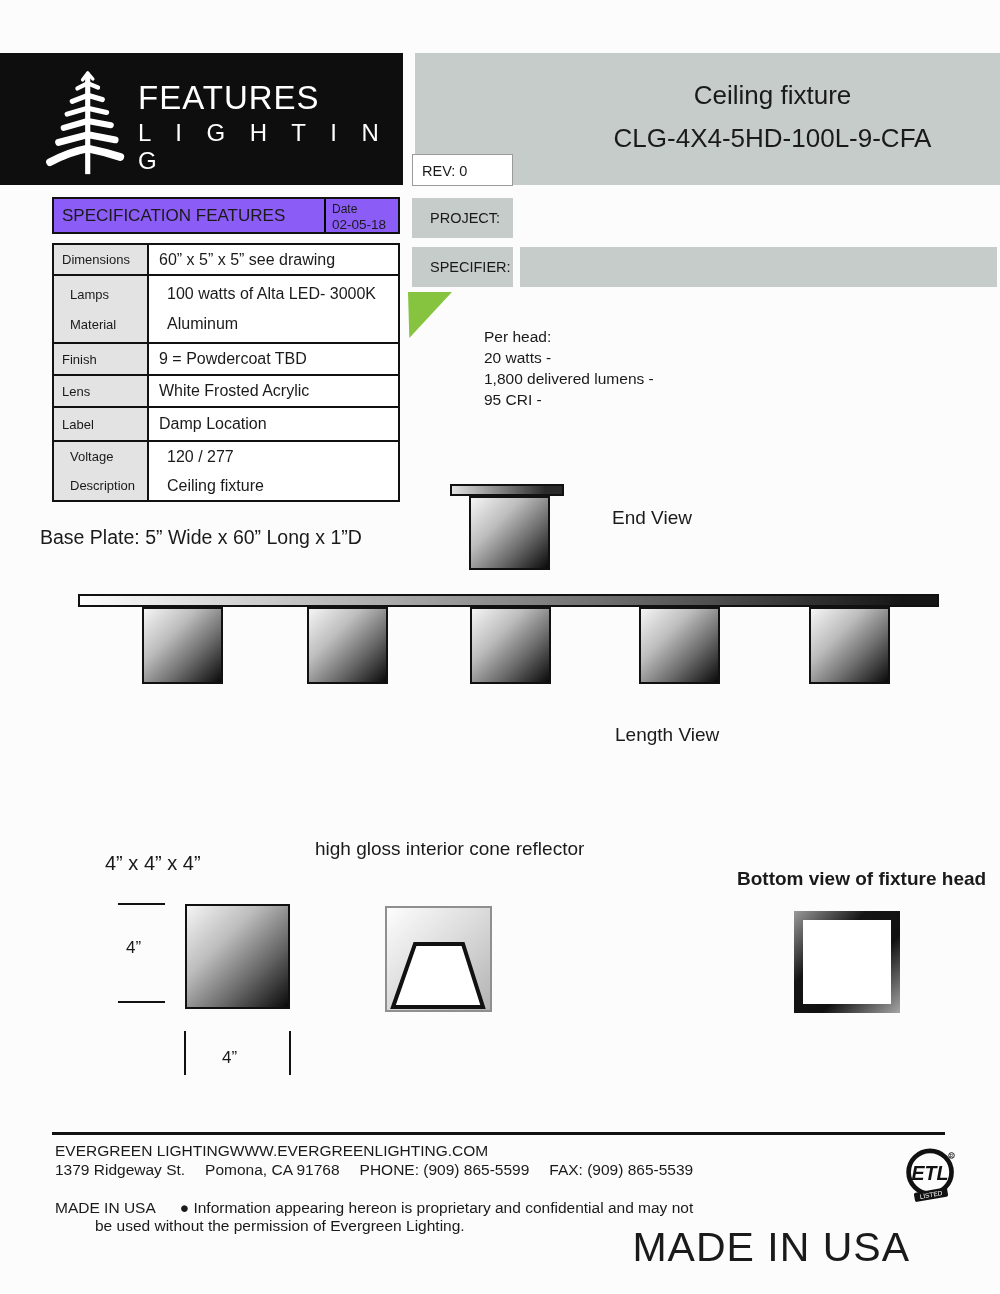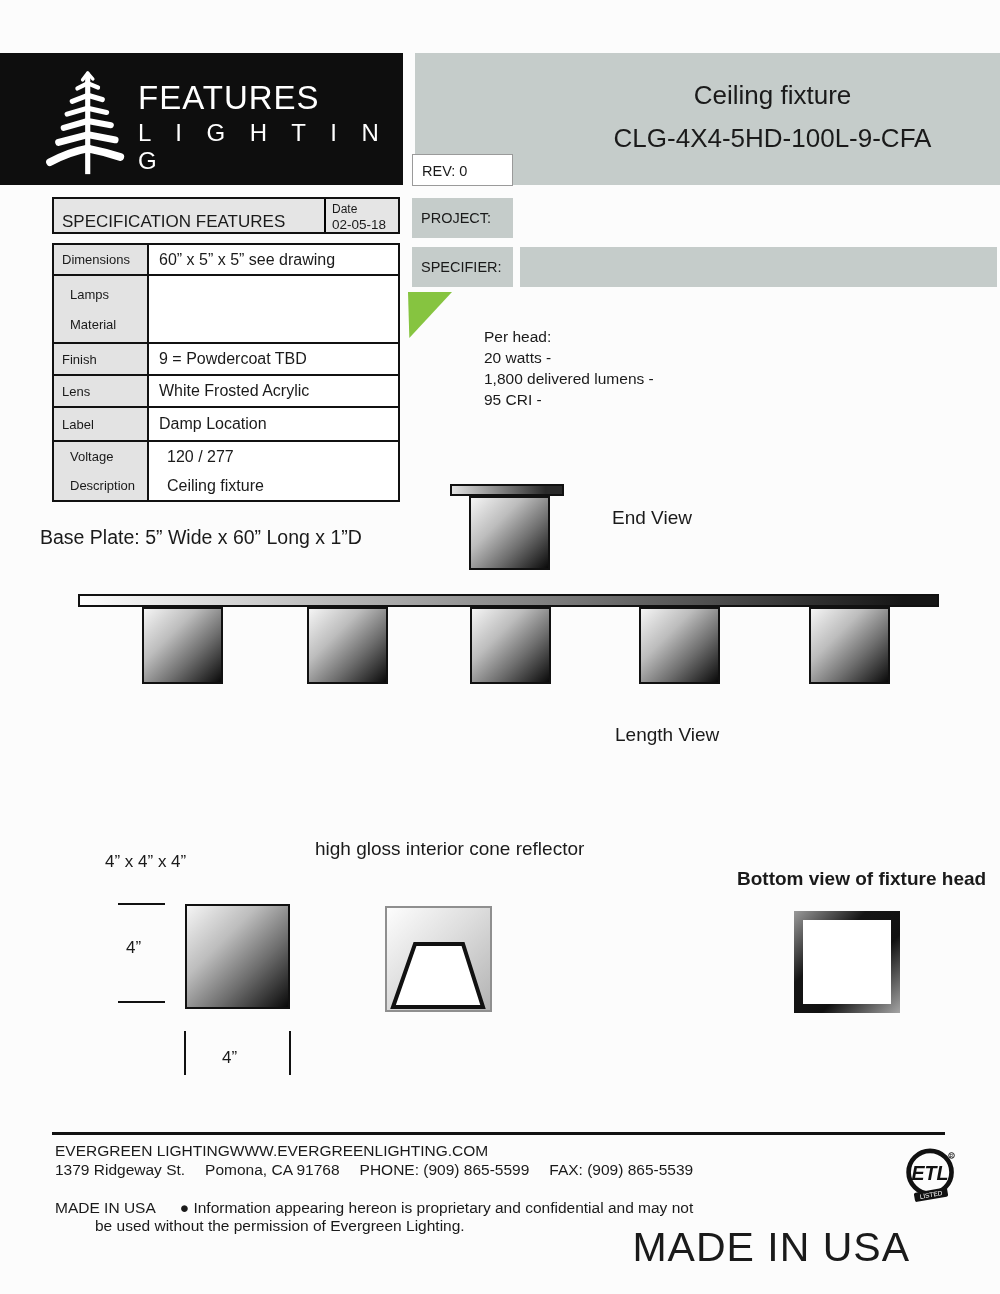--- a/index.html
+++ b/index.html
@@ -19,33 +19,33 @@
 
   .title-box{left:415px;top:53px;width:585px;height:132px;background:#c5ccca;}
   .title-inner{position:absolute;left:130px;top:0;width:455px;text-align:center;}
   .product-title{font-size:26px;margin-top:27px;}
   .model-number{font-size:26px;margin-top:12px;}
 
   .rev-box{left:412px;top:154px;width:101px;height:32px;background:#fff;
     border:1px solid #9a9a9a;font-size:14.5px;line-height:32px;padding-left:9px;
     box-sizing:border-box;z-index:3;}
   .field-box{width:101px;height:40px;background:#c5ccca;font-size:14.5px;
-    box-sizing:border-box;padding-left:9px;display:flex;align-items:center;}
+    box-sizing:border-box;padding-left:18px;display:flex;align-items:center;}
   .project-box{left:412px;top:198px;}
   .specifier-box{left:412px;top:247px;}
   .specifier-bar{left:520px;top:247px;width:477px;height:40px;background:#c5ccca;}
 
   .green-tri{left:408px;top:292px;width:44px;height:46px;background:#86c440;
     clip-path:polygon(0 0,100% 0,3% 100%);}
 
   .per-head{left:484px;top:326px;font-size:15.5px;line-height:21px;}
 
   
-  .spec-header{left:52px;top:197px;width:348px;height:37px;background:#e5e5e5;
-    border:2px solid #111;box-sizing:border-box;display:flex;align-items:flex-end;}
+  .spec-header{left:52px;top:197px;width:348px;height:37px;background:#8b5cf6;
+    border:2px solid #111;box-sizing:border-box;display:flex;}
   .spec-title{flex:1;font-size:17px;display:flex;align-items:center;padding-left:8px;}
   .date-cell{width:74px;border-left:2px solid #000000;box-sizing:border-box;
     padding:3px 4px 0 6px;}
   .date-label{font-size:12px;}
   .date-value{font-size:13.5px;margin-top:1px;}
 
   .spec-table{left:52px;top:243px;width:348px;border:2px solid #111;
     box-sizing:border-box;background:#fff;}
   .trow{display:flex;border-top:2px solid #111;}
   .trow:first-child{border-top:none;}
@@ -67,21 +67,21 @@
   .caption{font-size:19px;}
   .endview-label{left:612px;top:507px;}
   .baseplate-note{left:40px;top:526px;font-size:19.5px;}
 
   .length-bar{left:78px;top:594px;width:861px;height:13px;
     background:linear-gradient(90deg,#fdfdfd,#8a8a8a 50%,#161616 96%);
     border:2px solid #111;box-sizing:border-box;}
   .lv-head{top:607px;width:81px;height:77px;}
   .lengthview-label{left:615px;top:712px;margin-top:12px;}
 
-  .dims-note{left:105px;top:852px;font-size:17px;}
+  .dims-note{left:105px;top:852px;font-size:20px;}
   .cone-label{left:315px;top:838px;}
   .bottomview-label{left:737px;top:868px;font-weight:600;}
 
   .head-square{left:185px;top:904px;width:105px;height:105px;}
   .tick-h{width:47px;height:2px;background:#111;left:118px;}
   .tick-v{width:2px;height:44px;background:#111;top:1031px;}
   .dim-text{font-size:17px;}
 
   .cone-square{left:385px;top:906px;width:107px;height:106px;
     background:linear-gradient(135deg,#fdfdfd 0%,#dedede 45%,#b3b3b3 100%);
@@ -157,20 +157,24 @@
   <div class="abs spec-table">
     <div class="trow h29">
       <div class="tlabel">Dimensions</div>
       <div class="tvalue">60” x 5” x  5” see drawing</div>
     </div>
     <div class="trow h66">
       <div class="tlabel">
         <div class="dline">Lamps</div>
         <div class="dline">Material</div>
       </div>
+      <div class="tvalue">
+        <div class="dline">100 watts of Alta LED- 3000K</div>
+        <div class="dline">Aluminum</div>
+      </div>
     </div>
     <div class="trow h30">
       <div class="tlabel">Finish</div>
       <div class="tvalue">9 = Powdercoat TBD</div>
     </div>
     <div class="trow h30">
       <div class="tlabel">Lens</div>
       <div class="tvalue">White Frosted Acrylic</div>
     </div>
     <div class="trow h32">

